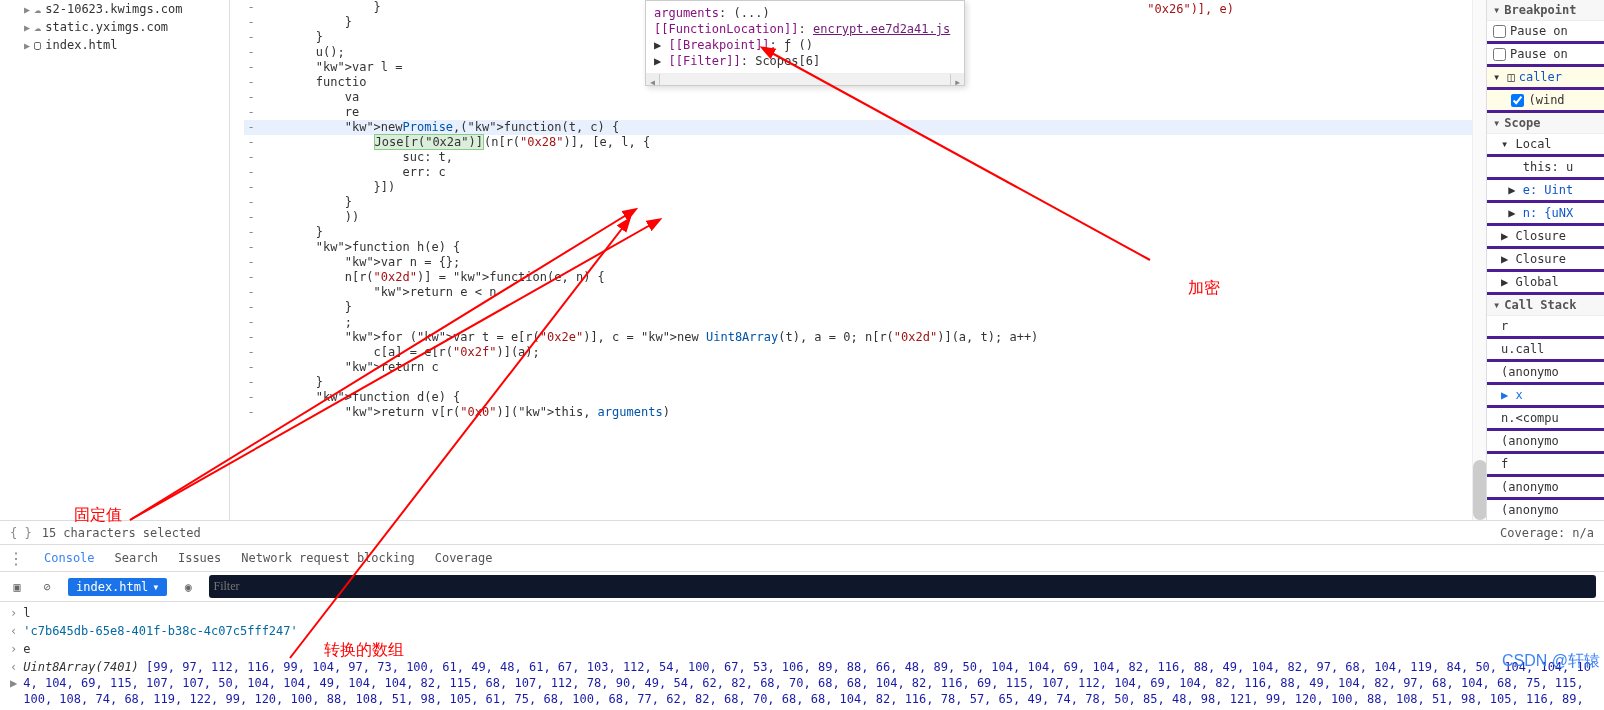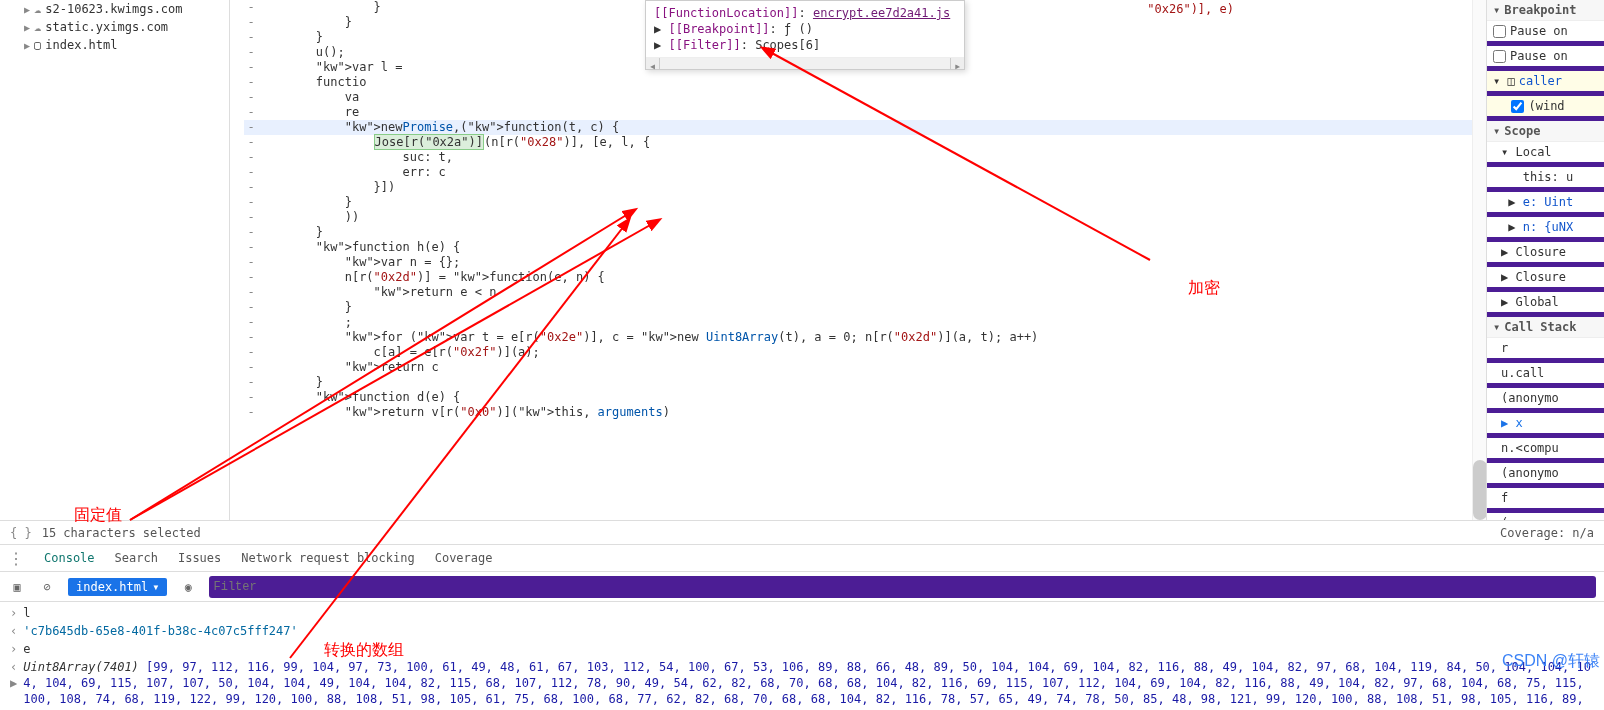--- a/index.html
+++ b/index.html
@@ -20,34 +20,34 @@
 .hl-box{background:#dbeedb;border:1px solid #8c8}
 .tooltip{position:absolute;left:415px;top:0;width:320px;background:#fff;border:1px solid #ccc;box-shadow:2px 2px 6px rgba(0,0,0,.15);padding:4px 8px;line-height:16px}
 .tooltip .ln{white-space:pre}
 .tt-prop{color:#881280}
 .tt-link{color:#701a75;text-decoration:underline;cursor:pointer}
 .tt-scroll{height:12px;background:#f1f1f1;border-top:1px solid #eee;display:flex;margin:4px -8px -4px}
 .tt-scroll .tr{width:14px;background:#eee;border-left:1px solid #ccc;margin-left:auto;text-align:center;color:#888}
 .tt-scroll .tl{width:14px;background:#eee;border-right:1px solid #ccc;text-align:center;color:#888}
 .right-panel{width:118px;border-left:1px solid #ddd;font-family:-apple-system,sans-serif;font-size:11px;overflow:hidden}
 .rp-section{border-bottom:1px solid #eee;padding:3px 6px;background:#f7f7f7;font-weight:bold;color:#555;display:flex;align-items:center;gap:4px}
-.rp-row{padding:3px 6px 3px 14px;border-bottom:5px solid #4c1d95;white-space:nowrap;color:#333}
+.rp-row{padding:3px 6px 3px 14px;border-bottom:3px solid #4c1d95;white-space:nowrap;color:#333}
 .rp-row.cb{padding-left:6px;display:flex;align-items:center;gap:4px}
 .rp-row .sc{color:#15c}
 .rp-row.bp{background:#fffde7}
 .statusbar{height:24px;border-top:1px solid #ddd;display:flex;align-items:center;padding:0 10px;gap:10px;font-family:-apple-system,sans-serif;color:#555}
 .statusbar .braces{color:#888}
 .statusbar .cov{margin-left:auto}
 .tabs{height:28px;border-top:1px solid #ddd;border-bottom:1px solid #ddd;display:flex;align-items:center;padding:0 8px;gap:20px;font-family:-apple-system,sans-serif;color:#555}
 .tabs .dots{color:#888;font-size:16px}
-.tabs .tab.active{color:#0f766e}
+.tabs .tab.active{color:#3b82f6}
 .toolbar{height:30px;border-bottom:1px solid #ddd;display:flex;align-items:center;padding:0 8px;gap:12px}
 .toolbar .icon{width:18px;height:18px;display:flex;align-items:center;justify-content:center;color:#666}
 .ctx-pill{background:#1a73e8;color:#fff;padding:2px 8px;border-radius:2px;font-family:-apple-system,sans-serif;display:flex;align-items:center;gap:4px}
-.filter{flex:1;border:none;padding:4px;color:#888;font-family:Liberation Mono, monospace;background:#4c1d95;border-radius:3px}
+.filter{flex:1;border:none;padding:4px;color:#888;font-family:Liberation Serif, serif;background:#0f172a;border-radius:3px}
 .console{padding:2px 0;font-family:Consolas,monospace;overflow:hidden}
 .crow{padding:1px 10px;display:flex;gap:6px;line-height:16px}
 .crow .ar{color:#888}
 .cstr{color:#0369a1}
 .cnums{color:#1a1aa6}
 .anno{position:absolute;color:red;font-family:-apple-system,sans-serif;font-size:16px;pointer-events:none}
 .watermark{position:absolute;right:4px;bottom:38px;color:#3b82f6;font-family:-apple-system,sans-serif;font-size:16px}
 svg.arrows{position:absolute;top:0;left:0;pointer-events:none}
 .resizer{position:absolute;right:0;top:0;width:14px;height:100%;background:#fafafa;border-left:1px solid #eee}
 .resizer .th{position:absolute;bottom:0;width:14px;height:60px;background:#ccc;border-radius:7px}
@@ -71,20 +71,21 @@
         <span class="arrow">▶</span>
         <span>▢</span>
         <span>index.html</span>
       </div>
   </div>
 
   <div class="codewrap">
     <div class="code" id="code-area"><div class="code-row"><span class="fold">-</span><span>                }</span></div><div class="code-row"><span class="fold">-</span><span>            }</span></div><div class="code-row"><span class="fold">-</span><span>        }</span></div><div class="code-row"><span class="fold">-</span><span>        u();</span></div><div class="code-row"><span class="fold">-</span><span>        <span class="&lt;span">"kw"</span>&gt;var</span> l =</div><div class="code-row"><span class="fold">-</span><span>        functio</span></div><div class="code-row"><span class="fold">-</span><span>            va</span></div><div class="code-row"><span class="fold">-</span><span>            re</span></div><div class="code-row hl-line"><span class="fold">-</span><span>            <span class="&lt;span">"kw"</span>&gt;new</span> <span class="fn">Promise</span>,(<span class="&lt;span">"kw"</span>&gt;function(t, c) {</div><div class="code-row"><span class="fold">-</span><span>                <span class="hl-box">Jose[r("0x2a")]</span>(n[r(<span class="str">"0x28"</span>)], [e, l, {</span></div><div class="code-row"><span class="fold">-</span><span>                    suc: t,</span></div><div class="code-row"><span class="fold">-</span><span>                    err: c</span></div><div class="code-row"><span class="fold">-</span><span>                }])</span></div><div class="code-row"><span class="fold">-</span><span>            }</span></div><div class="code-row"><span class="fold">-</span><span>            ))</span></div><div class="code-row"><span class="fold">-</span><span>        }</span></div><div class="code-row"><span class="fold">-</span><span>        <span class="&lt;span">"kw"</span>&gt;function</span> h(e) {</div><div class="code-row"><span class="fold">-</span><span>            <span class="&lt;span">"kw"</span>&gt;var</span> n = {};</div><div class="code-row"><span class="fold">-</span><span>            n[r(<span class="str">"0x2d"</span>)] = <span class="&lt;span">"kw"</span>&gt;function</span>(e, n) {</div><div class="code-row"><span class="fold">-</span><span>                <span class="&lt;span">"kw"</span>&gt;return</span> e &lt; n</div><div class="code-row"><span class="fold">-</span><span>            }</span></div><div class="code-row"><span class="fold">-</span><span>            ;</span></div><div class="code-row"><span class="fold">-</span><span>            <span class="&lt;span">"kw"</span>&gt;for</span> (<span class="&lt;span">"kw"</span>&gt;var t = e[r(<span class="str">"0x2e"</span>)], c = <span class="&lt;span">"kw"</span>&gt;new <span class="fn">Uint8Array</span>(t), a = 0; n[r(<span class="str">"0x2d"</span>)](a, t); a++)</div><div class="code-row"><span class="fold">-</span><span>                c[a] = e[r(<span class="str">"0x2f"</span>)](a);</span></div><div class="code-row"><span class="fold">-</span><span>            <span class="&lt;span">"kw"</span>&gt;return</span> c</div><div class="code-row"><span class="fold">-</span><span>        }</span></div><div class="code-row"><span class="fold">-</span><span>        <span class="&lt;span">"kw"</span>&gt;function</span> d(e) {</div><div class="code-row"><span class="fold">-</span><span>            <span class="&lt;span">"kw"</span>&gt;return</span> v[r(<span class="str">"0x0"</span>)](<span class="&lt;span">"kw"</span>&gt;this, <span class="fn">arguments</span>)</div></div>
     <div class="tooltip">
       <div style="position:absolute;right:-270px;top:0" class="var1"><span class="str">"0x26")], e)</span></div>
+      <div class="ln"><span class="tt-prop">arguments</span>: (...)</div>
       <div class="ln"><span class="tt-prop">[[FunctionLocation]]</span>: <span class="tt-link">encrypt.ee7d2a41.js</span></div>
       <div class="ln">▶ <span class="tt-prop">[[Breakpoint]]</span>: ƒ ()</div>
       <div class="ln">▶ <span class="tt-prop">[[Filter]]</span>: Scopes[6]</div>
       <div class="tt-scroll">
           <div class="tl">◂</div>
           <div class="tr">▸</div>
         </div>
     </div>
     <div class="resizer">
         <div class="th"></div>

